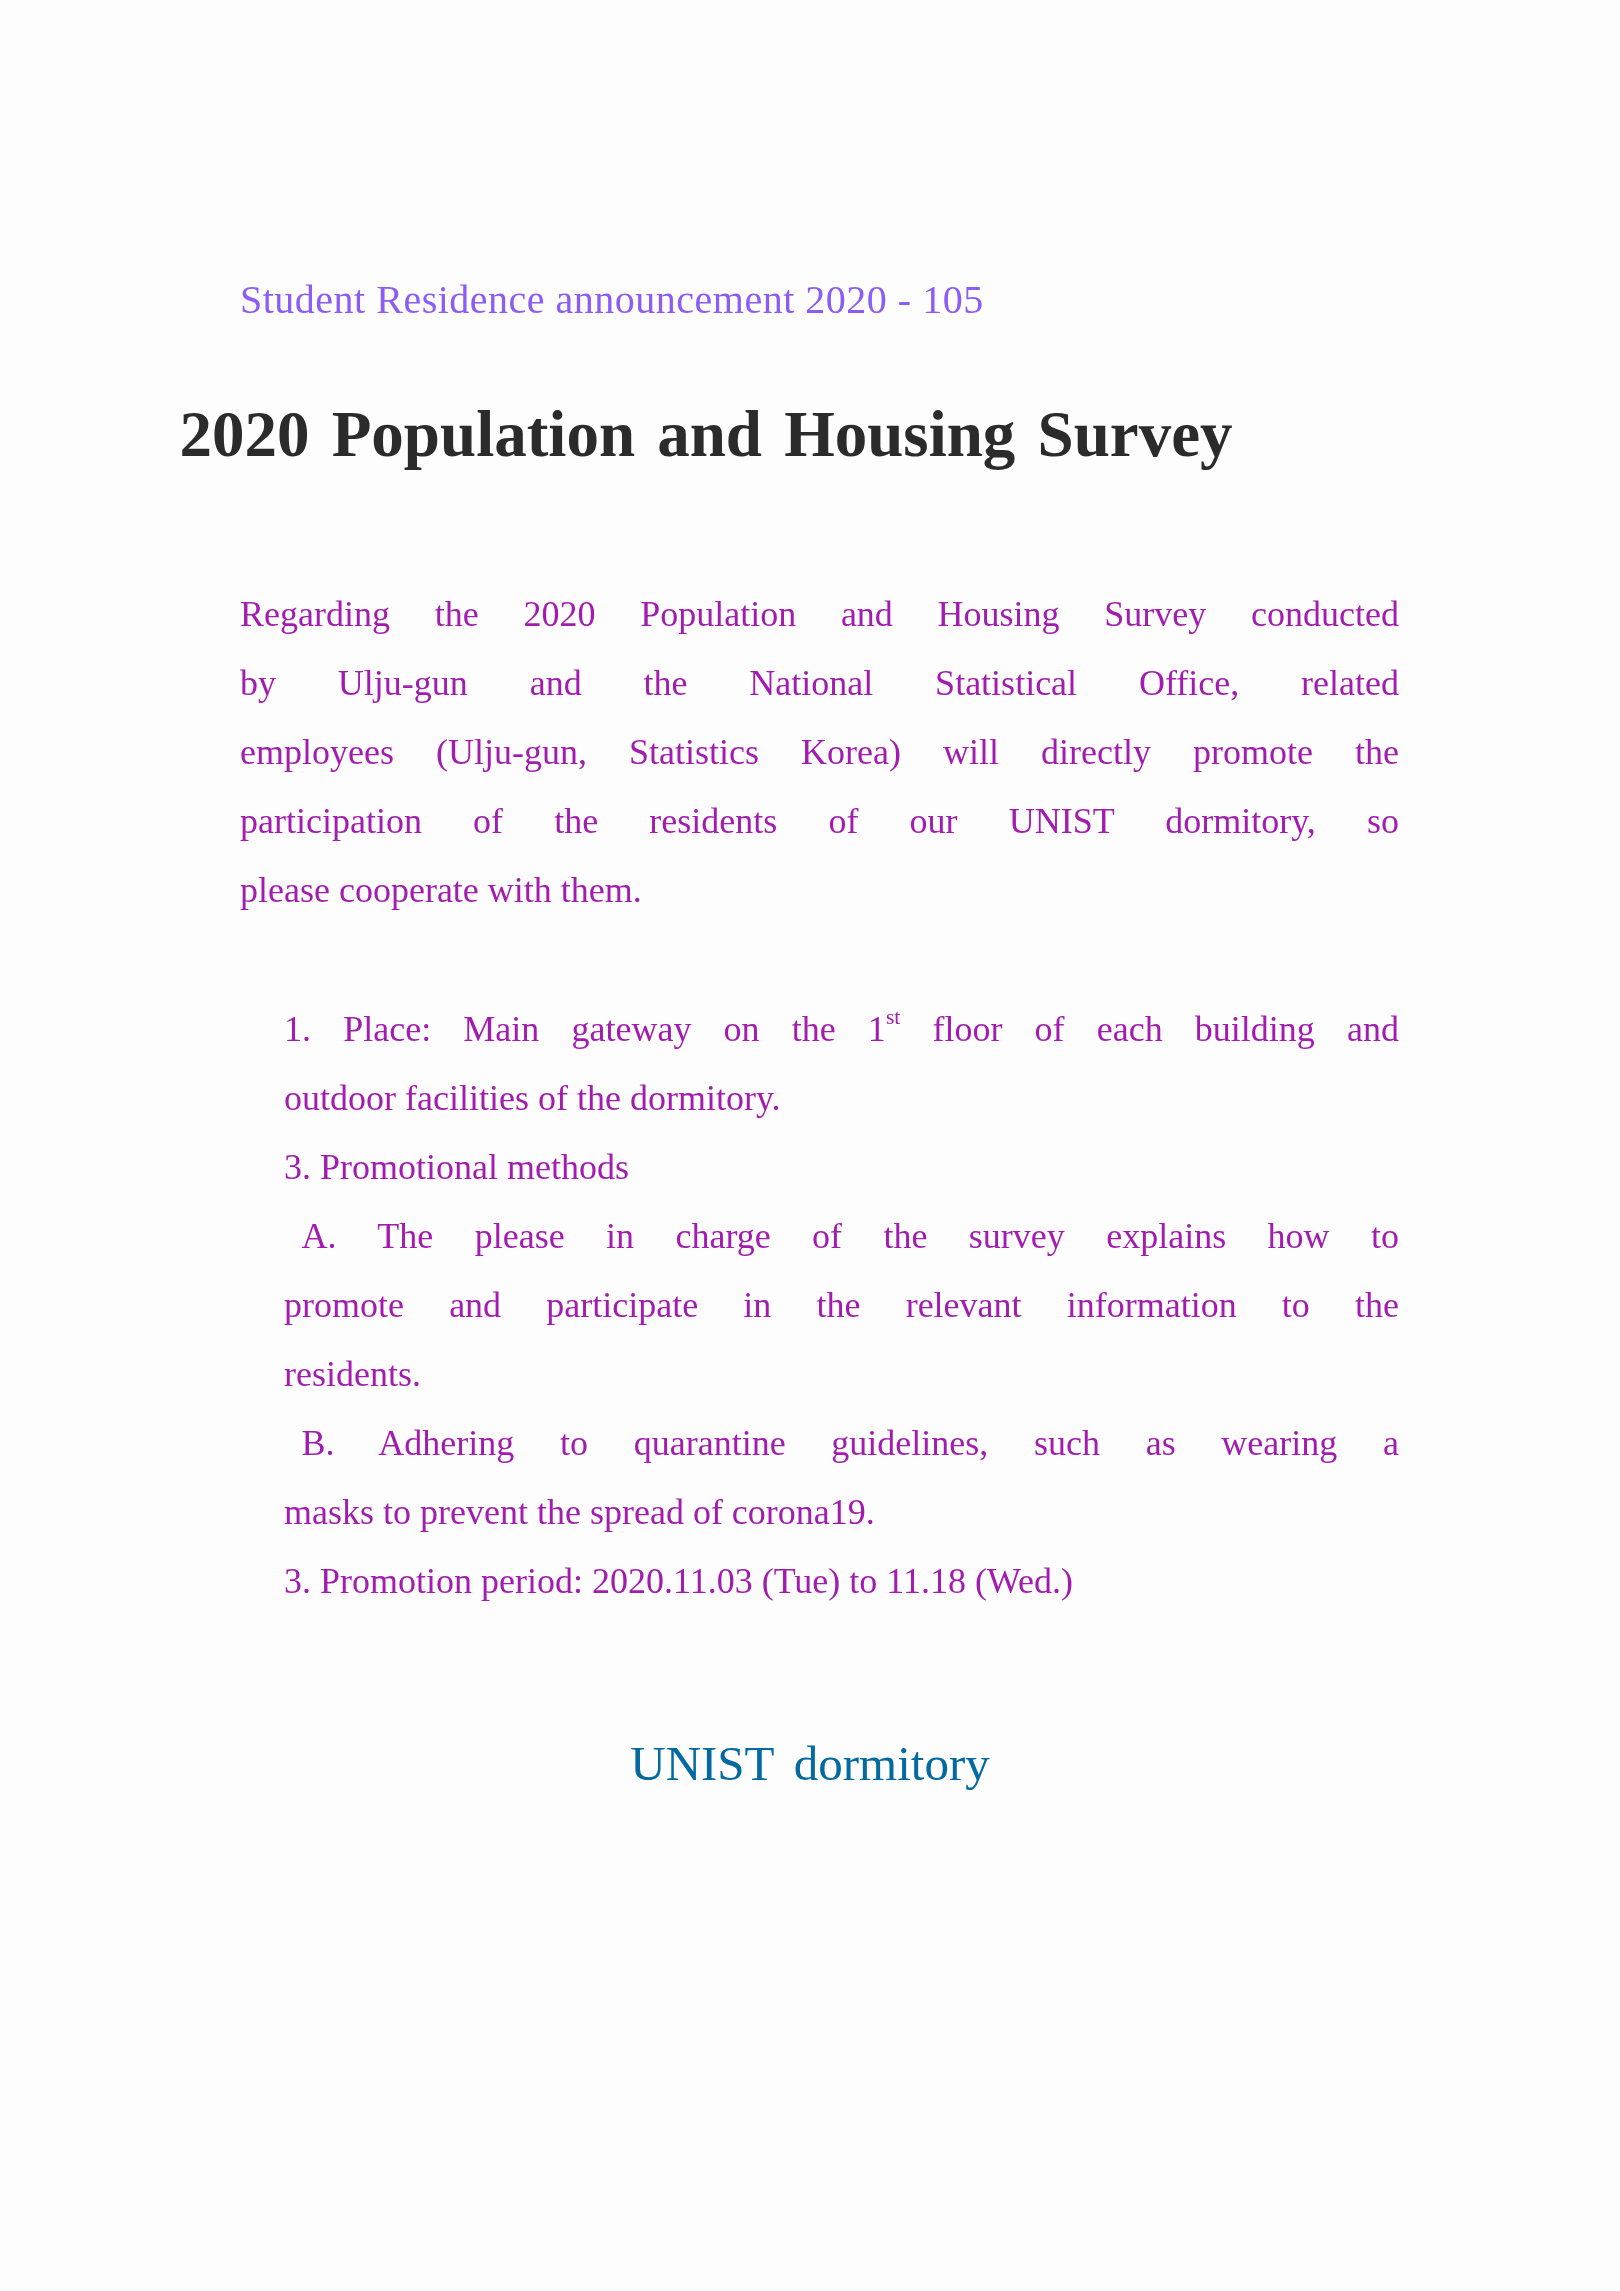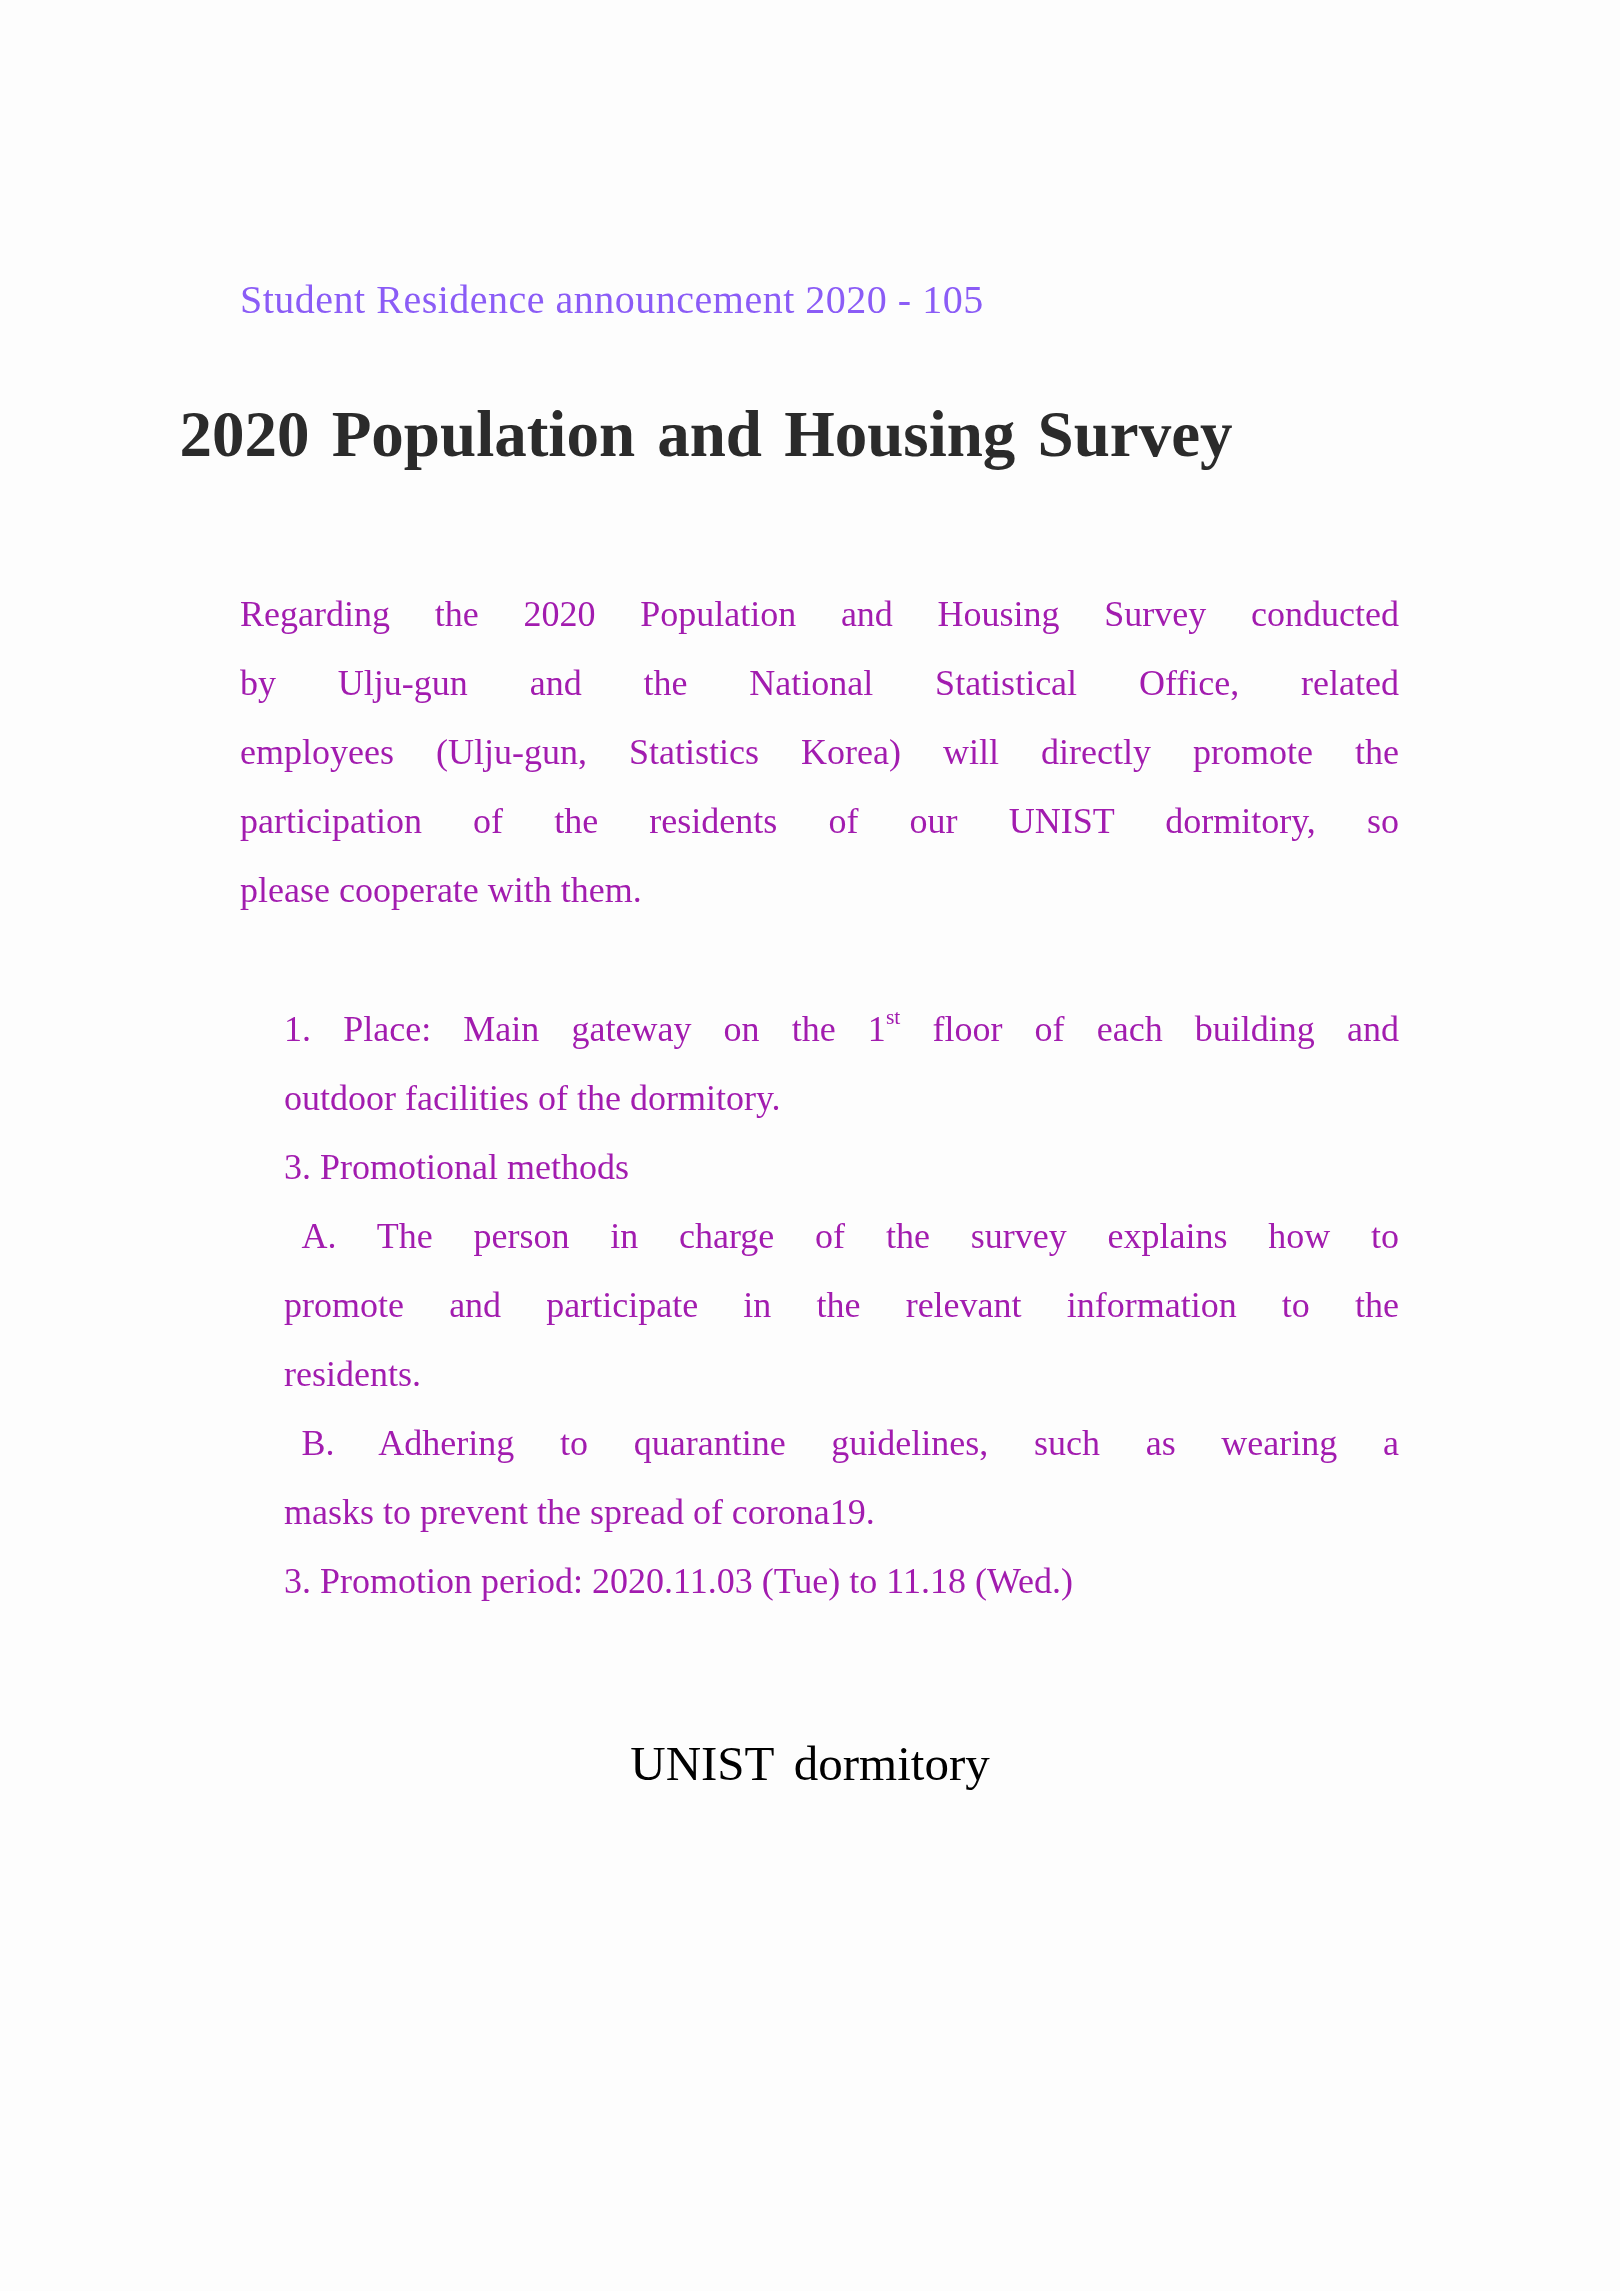--- a/index.html
+++ b/index.html
@@ -11,21 +11,21 @@
            font-size:65px; font-weight:bold; color:#2b2b2b; padding-left:36px; box-sizing:border-box; word-spacing:5.9px; }
   .body { position:absolute; left:240px; width:1159px; font-size:36px; line-height:69px; color:#a21caf; }
   .para { top:580px; text-align:justify; text-align-last:left; }
   .para span.line { display:block; text-align:justify; text-align-last:justify; }
   .para span.line.last { text-align-last:left; }
   .list { top:995px; }
   .list .line { display:block; text-align:justify; text-align-last:justify;margin-left:44px; }
   .list .line.last { text-align-last:left; }
   .list .indent { padding-left:17.6px; }
   sup { font-size:21.6px; line-height:0; vertical-align:super; position:relative; top:-3.9px; }
-  .sign { position:absolute; left:0; width:1620px; top:1735px; text-align:center; font-size:49px; color:#000000; word-spacing:7.8px; }
+  .sign { position:absolute; left:0; width:1620px; top:1735px; text-align:center; font-size:49px; color:#0369a1; word-spacing:7.8px; }
 </style>
 </head>
 <body>
 
 <div class="page">
   <div class="header">Student Residence announcement 2020 - 105</div>
 
   <div class="title">2020 Population and Housing Survey</div>
 
   <div class="body para">
@@ -33,21 +33,21 @@
     <span class="line">by Ulju-gun and the National Statistical Office, related</span>
     <span class="line">employees (Ulju-gun, Statistics Korea) will directly promote the</span>
     <span class="line">participation of the residents of our UNIST dormitory, so</span>
     <span class="line last">please cooperate with them.</span>
   </div>
 
   <div class="body list">
     <span class="line"><span>1. Place: Main gateway on the 1</span><sup>st</sup><span> floor of each building and</span></span>
     <span class="line last">outdoor facilities of the dormitory.</span>
     <span class="line last">3. Promotional methods</span>
-    <span class="line indent">A. The person in charge of the survey explains how to</span>
+    <span class="line indent">A. The please in charge of the survey explains how to</span>
     <span class="line">promote and participate in the relevant information to the</span>
     <span class="line last">residents.</span>
     <span class="line indent">B. Adhering to quarantine guidelines, such as wearing a</span>
     <span class="line last">masks to prevent the spread of corona19.</span>
     <span class="line last">3. Promotion period: 2020.11.03 (Tue) to 11.18 (Wed.)</span>
   </div>
 
   <div class="sign">UNIST dormitory</div>
 </div>
 

